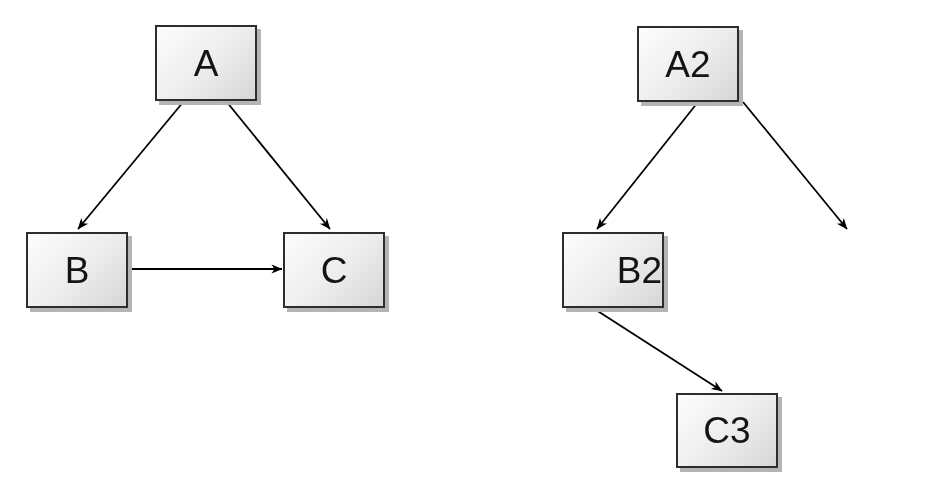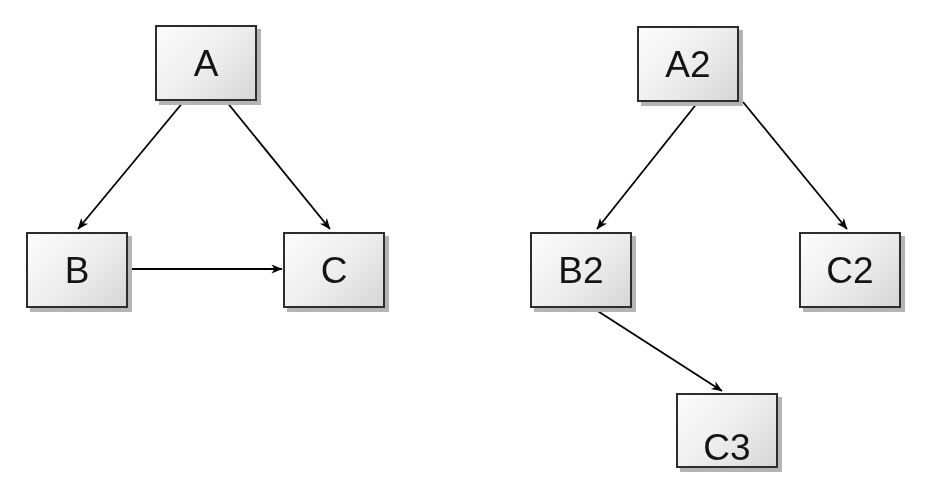--- a/index.html
+++ b/index.html
@@ -41,23 +41,23 @@
   .node-label {
     font-size: 37px;
     line-height: 1;
     color: #141414;
     user-select: none;
   }
   .node-a  { left: 155px; top: 25px;  }
   .node-b  { left: 26px;  top: 232px; }
   .node-c  { left: 283px; top: 232px; }
   .node-a2 { left: 637px; top: 26px;  }
-  .node-b2 { left: 530px; top: 232px; }
+  .node-b2 { left: 562px; top: 232px; justify-content: flex-end; }
   .node-c2 { left: 799px; top: 232px; }
-  .node-c3 { left: 676px; top: 393px; height: 75px; align-items: flex-end; }
+  .node-c3 { left: 676px; top: 393px; height: 75px; }
 </style>
 </head>
 <body>
 
 <div class="canvas">
 
   <svg class="edges-layer" viewBox="0 0 940 504" xmlns="http://www.w3.org/2000/svg">
     <defs>
       <marker id="arrow" viewBox="0 0 12 10" refX="11" refY="5" markerWidth="12" markerHeight="10" markerUnits="userSpaceOnUse" orient="auto">
         <path d="M0.5,0.5 L11.5,5 L0.5,9.5 L3.5,5 Z" fill="#000000" stroke="none"></path>
@@ -80,20 +80,17 @@
   <div class="node node-c">
     <span class="node-label">C</span>
   </div>
 
   <div class="node node-a2">
     <span class="node-label">A2</span>
   </div>
   <div class="node node-b2">
     <span class="node-label">B2</span>
   </div>
-  <div class="node node-c2">
-    <span class="node-label">C2</span>
-  </div>
   <div class="node node-c3">
     <span class="node-label">C3</span>
   </div>
 
 </div>
 
 </body></html>

